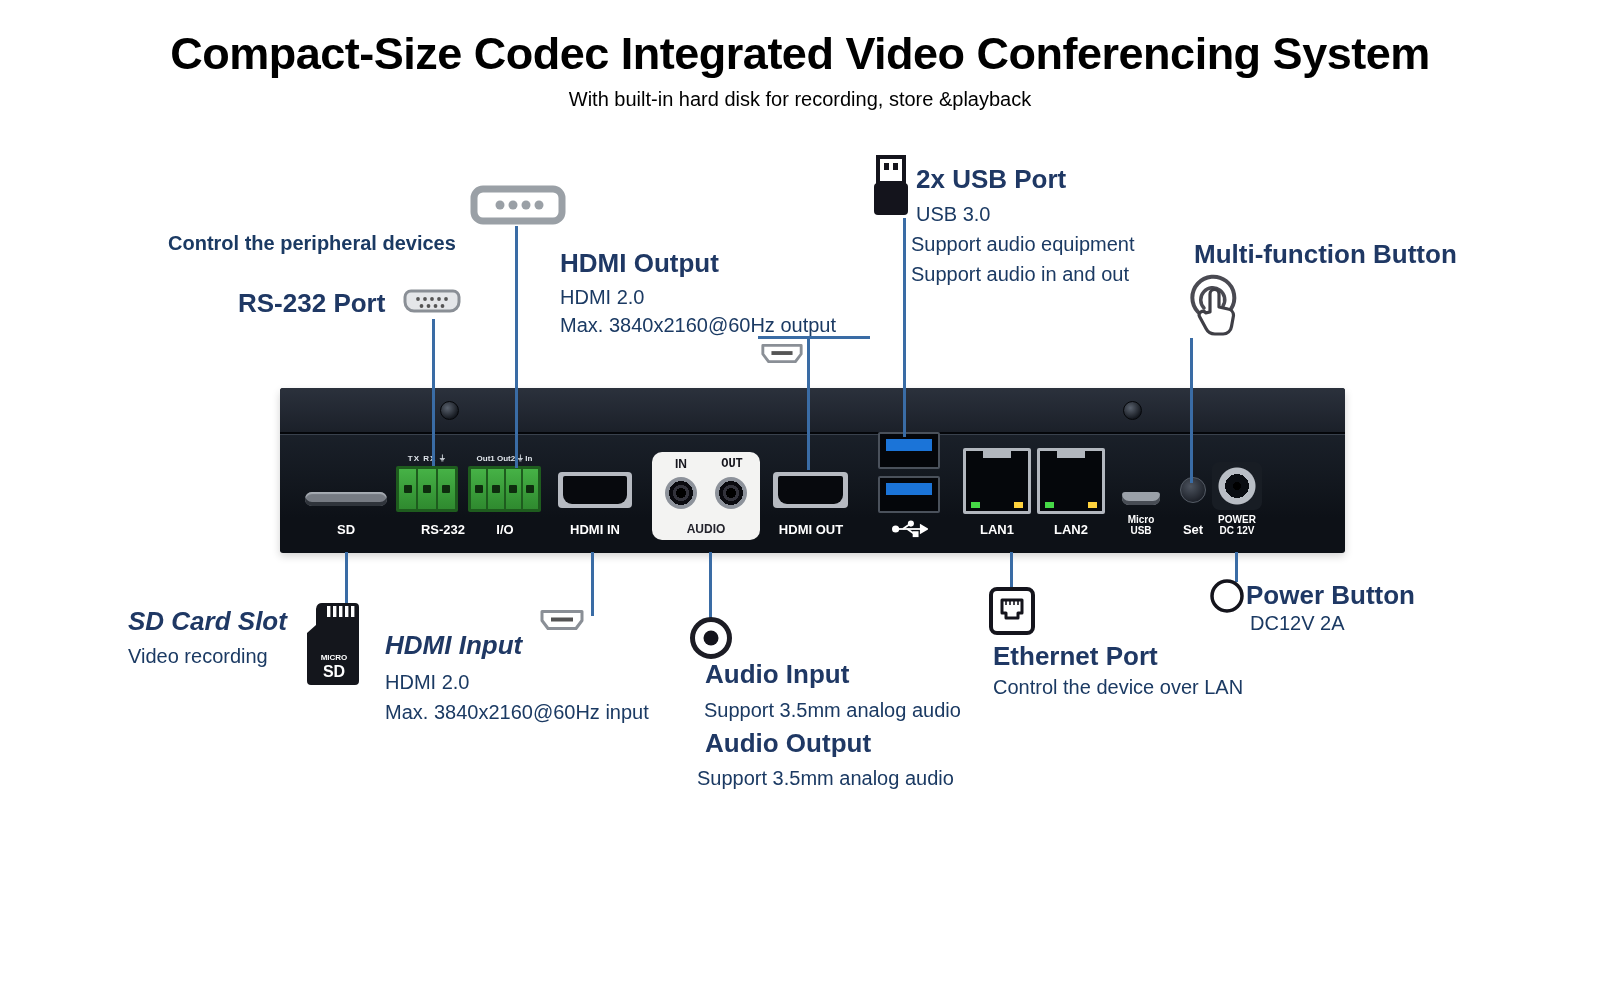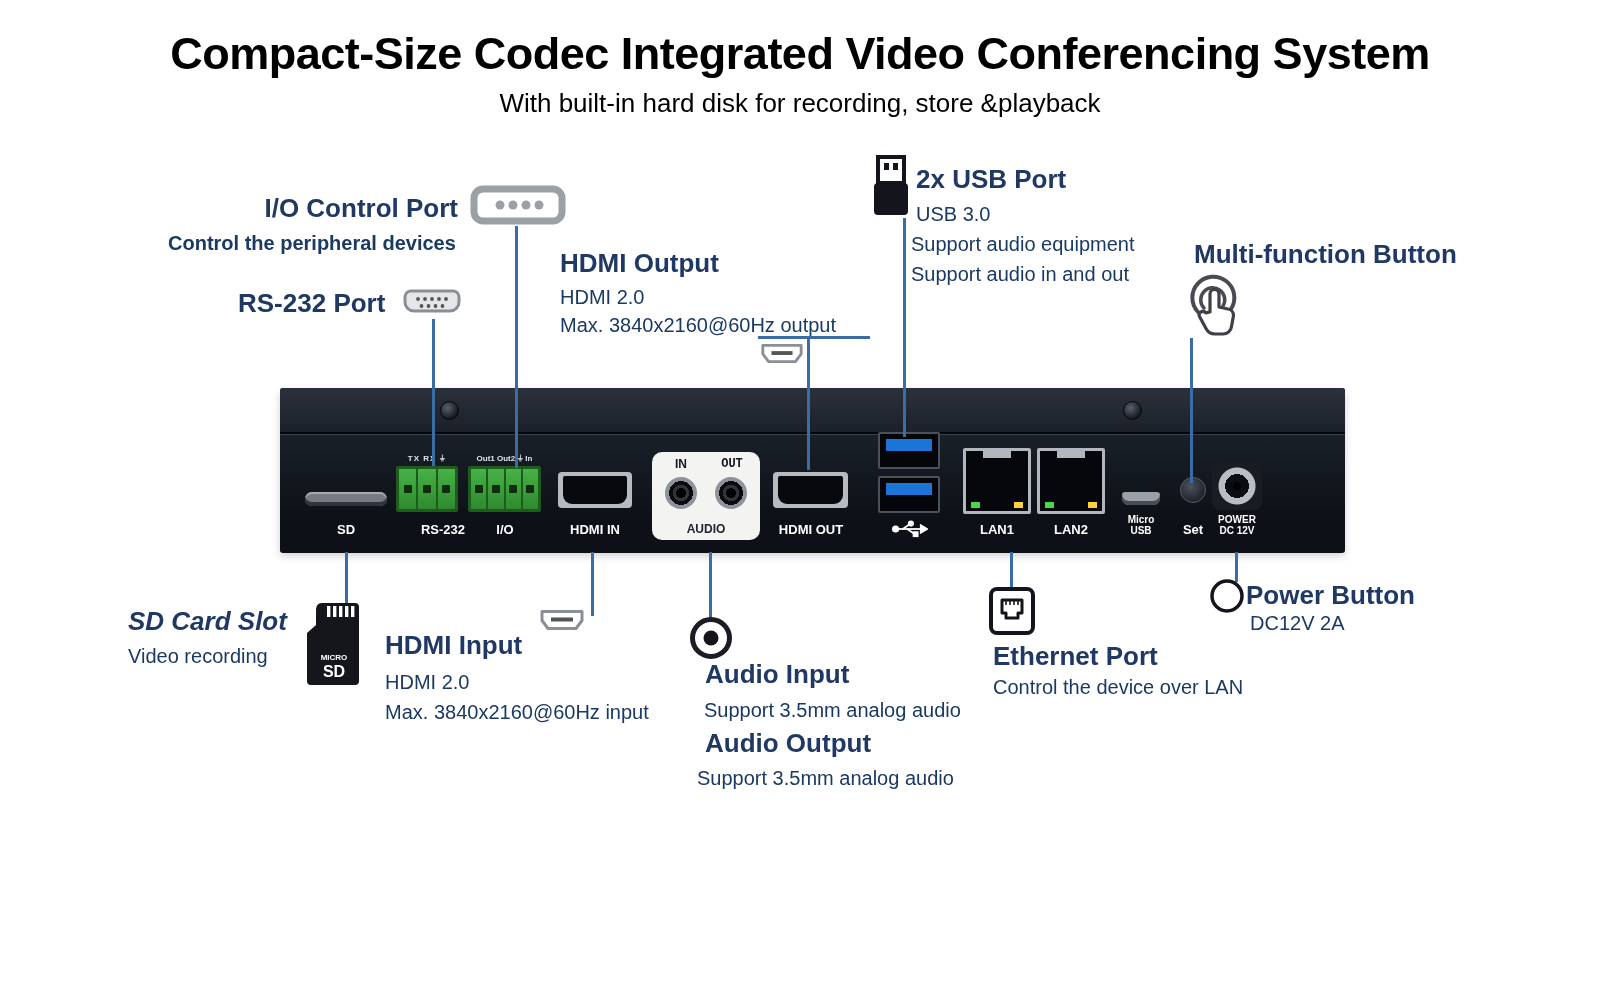--- a/index.html
+++ b/index.html
@@ -1,21 +1,21 @@
 <!DOCTYPE html>
 <html><head>
 <meta charset="utf-8">
 <style>
   html,body{margin:0;padding:0;background:#fff;width:1600px;height:1000px;overflow:hidden;
     font-family:"Liberation Sans", sans-serif;}
   .stage{position:relative;width:1364px;height:1000px;background:#fff;}
   .abs{position:absolute;}
 
   .title{left:0;top:28px;width:1600px;text-align:center;font-size:45px;font-weight:bold;color:#000;letter-spacing:-0.5px;}
-  .subtitle{left:0;top:88px;width:1600px;text-align:center;font-size:26px;color:#000;}
+  .subtitle{left:0;top:88px;width:1600px;text-align:center;font-size:20px;color:#000;}
 
   .heading{font-size:26px;font-weight:bold;color:#1F3864;white-space:nowrap;}
   .bodytext{font-size:20px;color:#1B3A63;white-space:nowrap;}
 
   .leader{position:absolute;width:3px;background:#3A6CA5;z-index:5;}
   .leader-h{position:absolute;height:3px;background:#3A6CA5;z-index:5;}
 
   
   .device{position:absolute;left:280px;top:388px;width:1065px;height:164px;background:#10141b;border-radius:3px;z-index:1;box-shadow:0 4px 8px rgba(0,0,0,.18);}
   .lid{position:absolute;left:0;top:0;width:100%;height:44px;background:linear-gradient(#2b313c,#1b2029);border-bottom:2px solid #04060a;border-radius:3px 3px 0 0;}
@@ -71,21 +71,20 @@
   <div class="leader-h" style="left:758px;top:336px;width:112px;"></div>
   <div class="leader" style="left:807px;top:336px;height:134px;"></div>
   <div class="leader" style="left:903px;top:218px;height:219px;"></div>
   <div class="leader" style="left:1190px;top:338px;height:145px;"></div>
   <div class="leader" style="left:345px;top:552px;height:55px;"></div>
   <div class="leader" style="left:591px;top:552px;height:64px;"></div>
   <div class="leader" style="left:709px;top:552px;height:68px;"></div>
   <div class="leader" style="left:1010px;top:552px;height:36px;"></div>
   <div class="leader" style="left:1235px;top:552px;height:30px;"></div>
 
-  <div class="abs heading" style="left:158px;top:193px;width:300px;text-align:right;">I/O Control Port</div>
   <div class="abs bodytext" style="left:168px;top:232px;font-weight:bold;">Control the peripheral devices</div>
   <svg class="abs icon" style="left:470px;top:185px;" width="96" height="40" viewBox="0 0 96 40">
     <rect x="4" y="4" width="88" height="32" rx="9" fill="#fff" stroke="#9aa0a6" stroke-width="7"></rect>
     <circle cx="30" cy="20" r="4.5" fill="#9aa0a6"></circle>
       <circle cx="43" cy="20" r="4.5" fill="#9aa0a6"></circle>
     <circle cx="56" cy="20" r="4.5" fill="#9aa0a6"></circle>
       <circle cx="69" cy="20" r="4.5" fill="#9aa0a6"></circle>
   </svg>
 
   <div class="abs heading" style="left:238px;top:288px;">RS-232 Port</div>
@@ -246,21 +245,21 @@
       <rect x="39" y="4" width="3.4" height="11" fill="#fff"></rect>
     <rect x="45" y="4" width="3.4" height="11" fill="#fff"></rect>
     <text x="28" y="58" text-anchor="middle" font-size="8" font-weight="bold" fill="#fff" font-family="Liberation Sans, sans-serif">MICRO</text>
     <text x="28" y="75" text-anchor="middle" font-size="16" font-weight="bold" fill="#fff" font-family="Liberation Sans, sans-serif">SD</text>
   </svg>
 
   <svg class="abs icon" style="left:538px;top:607px;" width="48" height="27" viewBox="0 0 48 26">
     <path d="M4 4 h40 v9 l-6 8 h-28 l-6 -8 z" fill="#fff" stroke="#8a8f96" stroke-width="3" stroke-linejoin="round"></path>
     <rect x="13" y="10" width="22" height="4" fill="#555"></rect>
   </svg>
-  <div class="abs heading" style="left:385px;top:630px;">HDMI Input</div>
+  <div class="abs heading" style="left:385px;top:630px;font-style:italic;">HDMI Input</div>
   <div class="abs bodytext" style="left:385px;top:671px;">HDMI 2.0</div>
   <div class="abs bodytext" style="left:385px;top:701px;">Max. 3840x2160@60Hz input</div>
 
   <svg class="abs icon" style="left:688px;top:615px;" width="46" height="46" viewBox="0 0 46 46">
     <circle cx="23" cy="23" r="18.5" fill="#fff" stroke="#1c1c24" stroke-width="5"></circle>
     <circle cx="23" cy="23" r="7.5" fill="#14141c"></circle>
   </svg>
   <div class="abs heading" style="left:705px;top:659px;">Audio Input</div>
   <div class="abs bodytext" style="left:704px;top:699px;">Support 3.5mm analog audio</div>
   <div class="abs heading" style="left:705px;top:728px;">Audio Output</div>

